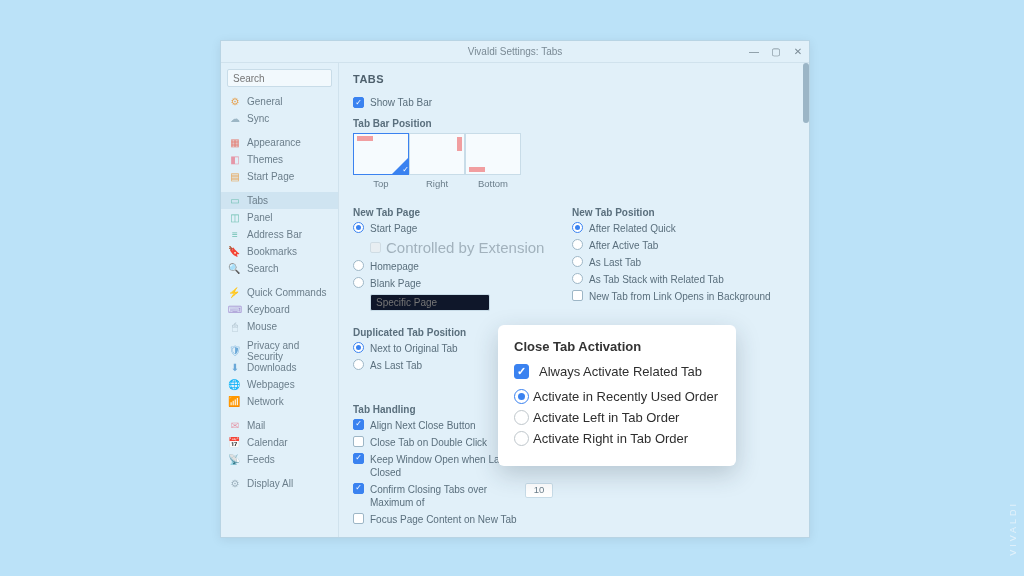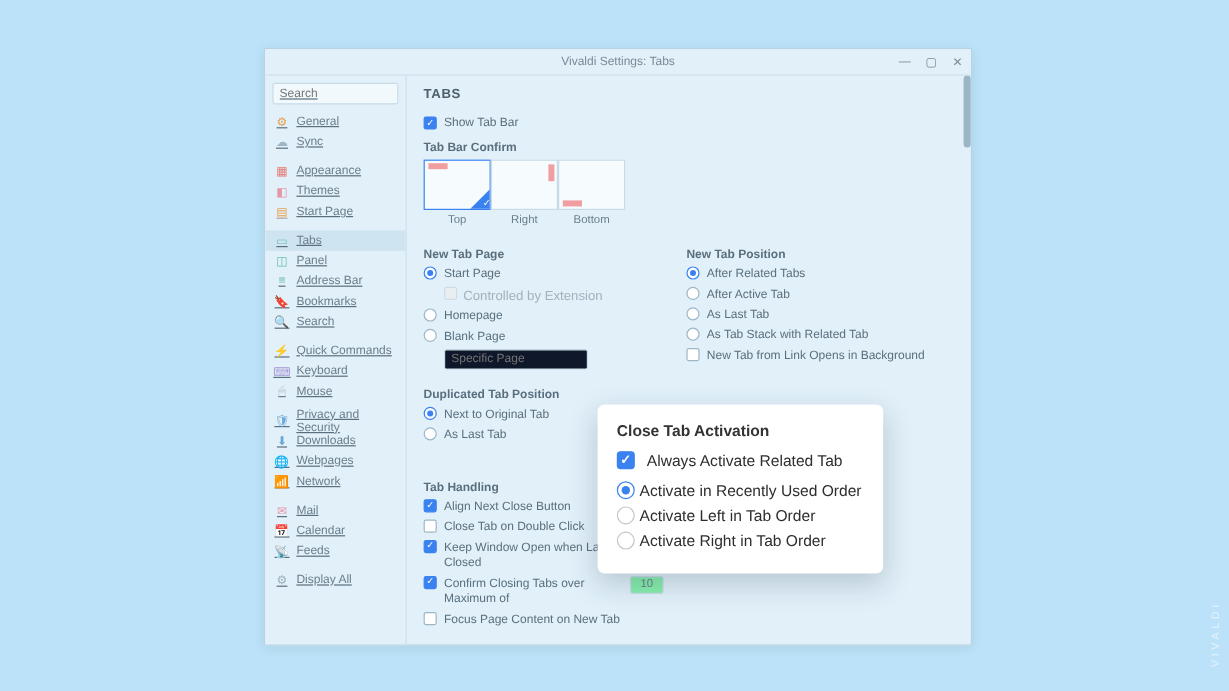--- a/index.html
+++ b/index.html
@@ -41,21 +41,20 @@
   .body {
     flex: 1; display: flex; overflow: hidden;
   }
   .sidebar {
     width: 118px;
     background: #e1f0f9;
     border-right: 1px solid #d0e2ed;
     padding: 6px 0;
     display: flex; flex-direction: column;
     overflow-y: auto;
-    text-decoration: underline;
   }
   .search-box {
     margin: 0 6px 6px 6px;
     height: 18px;
     border: 1px solid #c8dce8;
     background: #f2f9fd;
     border-radius: 2px;
     padding: 2px 5px;
     font-size: 10px;
     color: #8a9ba7;
@@ -137,43 +136,42 @@
     border-left: 16px solid transparent; border-bottom: 16px solid #3a82f0;
   }
   .thumb.selected .corner::after {
     content: "✓"; position:absolute; right:-1px; bottom:-16px; font-size:8px; color:#fff;
   }
   .thumb-label { font-size: 9.5px; color:#6b7e8b; }
   .two-col { display: flex; }
   .col { flex: 1; }
   .opt-row { display:flex; align-items:flex-start; gap:6px; margin-bottom:4px; font-size:10px; line-height:1.3; }
   .opt-row .text { flex:1; }
-  .text-sub { color:#a2b2bd; font-size:11px; margin-left:17px; margin-bottom:4px; }
+  .text-sub { color:#a2b2bd; font-size:15px; margin-left:17px; margin-bottom:4px; }
   .text-input {
     border:1px solid #c8dce8; background:#0f172a; height:17px;
     padding:1px 5px; font-size:10px; width:120px; color:#9baab5;
     margin-left:17px; border-radius:2px;
   }
   .num-input {
-    border:1px solid #c8dce8; background:#86efac; height:15px; width:28px;
+    border:1px solid #c8dce8; background:#ffffff; height:15px; width:28px;
     font-size:9.5px; text-align:center; color:#6b7e8b; border-radius:2px;
     display:inline-flex; align-items:center; justify-content:center;
   }
   
   .popover {
     position: absolute;
     left: 498px; top: 325px;
     width: 238px;
     background: #fff;
     border-radius: 6px;
     box-shadow: 0 8px 24px rgba(30,50,70,0.22);
     padding: 14px 16px 14px 16px;
     font-size: 13px;
     color: #2e2e2e;
-    margin-top: 12px;
   }
   .pop-title { font-weight: 600; font-size: 13px; margin-bottom: 10px; color:#333; }
   .pop-check-row { display:flex; align-items:center; gap:10px; margin-bottom:10px; }
   .pop-check {
     width:15px; height:15px; border:1.5px solid #3a82f0; border-radius:3px;
     background:#3a82f0; display:flex; align-items:center; justify-content:center;
     color:#fff; font-size:11px; font-weight:700;
   }
   .pop-radio-row { display:flex; align-items:center; gap:4px; margin-bottom:6px; }
   .pop-radio {
@@ -305,21 +303,21 @@
     </div>
 
     <div class="main">
       <div class="section-title">TABS</div>
 
       <div class="check-row">
         <span class="check checked">✓</span>
         <span>Show Tab Bar</span>
       </div>
 
-      <div class="subhead">Tab Bar Confirm</div>
+      <div class="subhead">Tab Bar Position</div>
       <div class="tabpos-group" id="tabpos-group">
           <div class="thumb selected">
             <div class="thumb-box">
               <div class="tab-strip-top"></div>
               <div class="corner"></div>
             </div>
             <div class="thumb-label">Top</div>
           </div>
           <div class="thumb">
             <div class="thumb-box">
@@ -353,21 +351,21 @@
                 <span class="text">Blank Page</span>
               </div>
             </div>
           <input class="text-input" placeholder="Specific Page" style="">
         </div>
         <div class="col">
           <div class="subhead">New Tab Position</div>
           <div id="ntpos-opts">
               <div class="opt-row">
                 <span class="radio checked"></span>
-                <span class="text">After Related Tabs</span>
+                <span class="text">After Related Quick</span>
               </div>
               <div class="opt-row">
                 <span class="radio"></span>
                 <span class="text">After Active Tab</span>
               </div>
               <div class="opt-row">
                 <span class="radio"></span>
                 <span class="text">As Last Tab</span>
               </div>
               <div class="opt-row">

